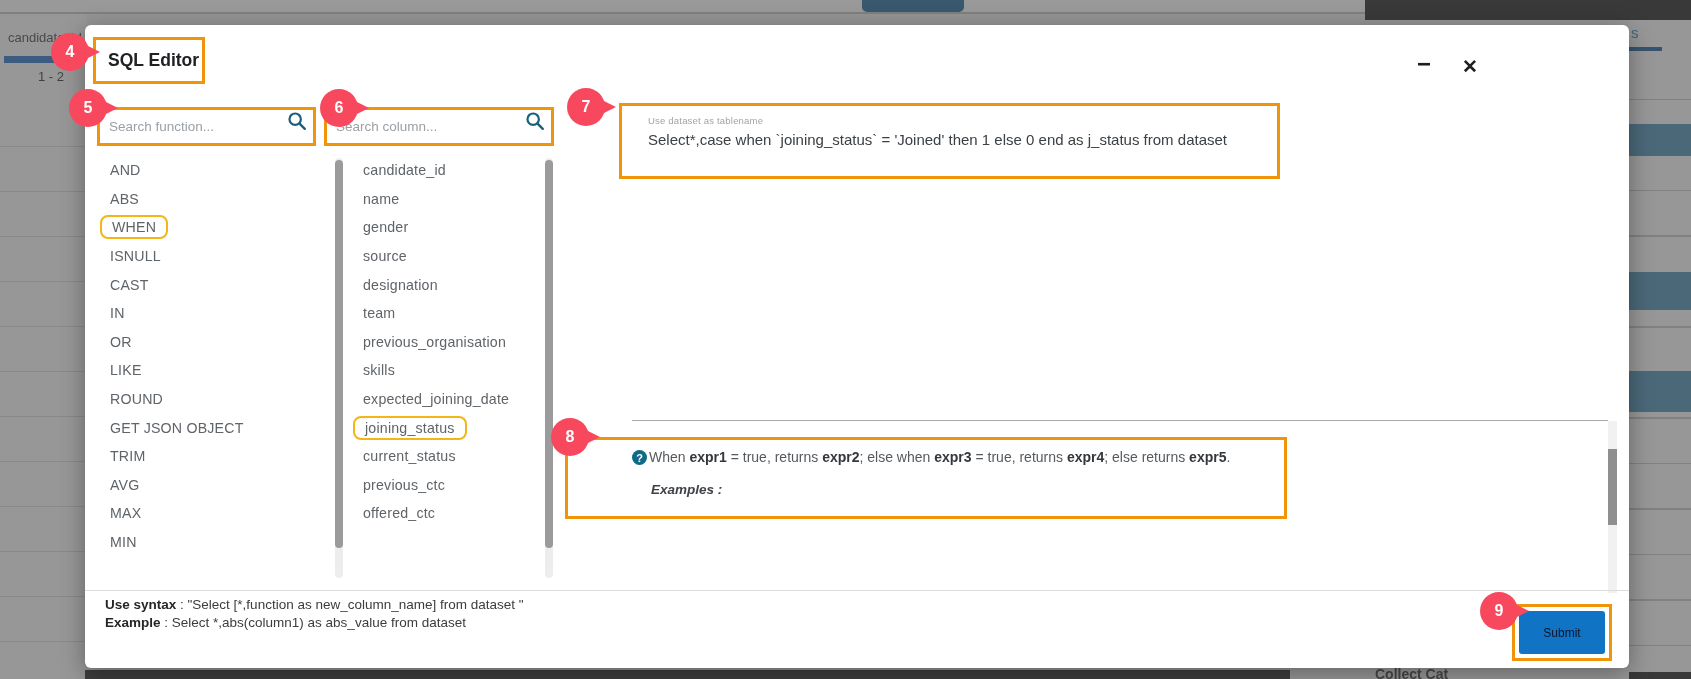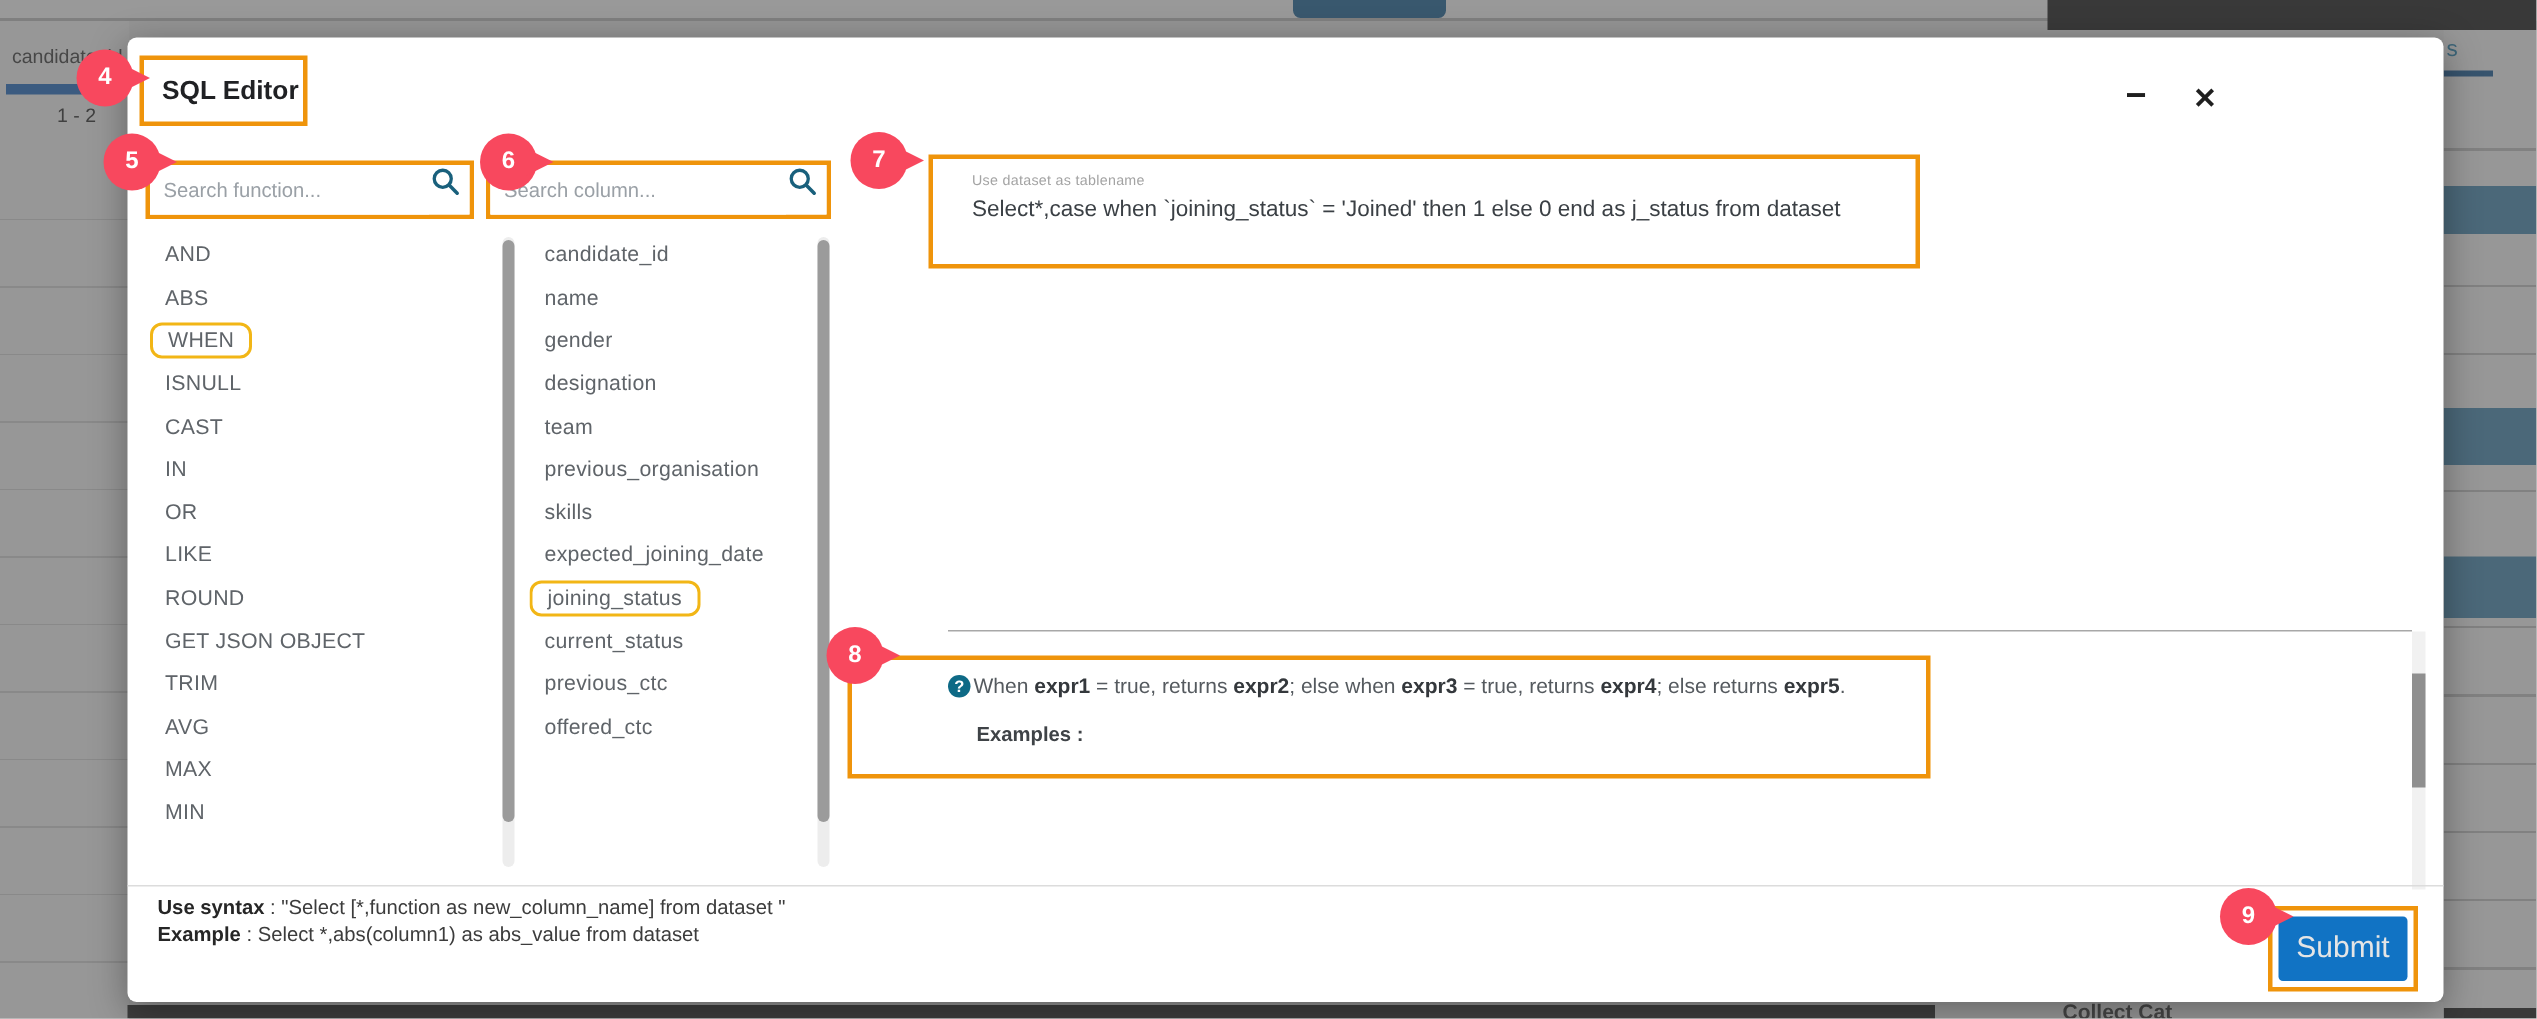--- a/index.html
+++ b/index.html
@@ -67,31 +67,31 @@
   .editor-query{margin-left:14px;font-size:15px;color:#3b4045;white-space:nowrap;}
 
   .divider1{position:absolute;left:547px;top:395px;width:976px;height:1px;background:#a8a8a8;}
 
   .help-box{left:480px;top:412px;width:722px;height:82px;}
   .help-line{position:absolute;left:547px;top:424px;font-size:14px;color:#555a5f;display:flex;align-items:flex-start;}
   .q-icon{display:inline-flex;align-items:center;justify-content:center;width:15px;height:15px;margin:1px 2px 0 0;
           border-radius:50%;background:#0e6a86;color:#fff;font-size:11px;font-weight:bold;flex:0 0 auto;}
   .help-text{white-space:nowrap;}
   .seg-bold{font-weight:700;color:#34383c;}
-  .examples{position:absolute;left:566px;top:457px;font-size:13.5px;font-weight:700;color:#3f4347;}
+  .examples{position:absolute;left:566px;top:457px;font-size:13.5px;font-style:italic;font-weight:700;color:#3f4347;}
 
   .right-scroll-track{position:absolute;left:1523px;top:396px;width:9px;height:172px;background:#f1f1f1;}
   .right-scroll-thumb{position:absolute;left:1523px;top:424px;width:9px;height:76px;background:#8f8f8f;}
 
   .footer-divider{position:absolute;left:0;top:565px;width:1544px;height:1px;background:#dcdcdc;}
   .footer-note{position:absolute;left:20px;top:571px;font-size:13.5px;color:#3c3c3c;line-height:1.32;}
   .footer-note b{color:#262626;}
   .submit-wrap{left:1427px;top:579px;width:100px;height:57px;padding:4px;background:#fff;}
   .submit-btn{width:100%;height:100%;border:none;border-radius:3px;background:var(--blue,#1173c4);
-              color:#e5e5e5;font-size:20px;cursor:pointer;}
+              color:#0f172a;font-size:12px;cursor:pointer;}
 
   
   .pin{position:absolute;z-index:50;width:38px;height:38px;border-radius:50%;background:var(--red,#f8485e);
        display:flex;align-items:center;justify-content:center;color:#fff;font-size:16px;font-weight:700;}
   .pin::after{content:'';position:absolute;left:100%;margin-left:-7px;top:50%;transform:translateY(-50%);
        border-top:9px solid transparent;border-bottom:9px solid transparent;border-left:18px solid var(--red,#f8485e);}
   .pin-4{left:51px;top:33px;}
   .pin-5{left:69px;top:89px;}
   .pin-6{left:320px;top:89px;}
   .pin-7{left:567px;top:88px;}
@@ -212,20 +212,23 @@
         <div class="list-item">
           <span class="li-text">candidate_id</span>
         </div>
         <div class="list-item">
           <span class="li-text">name</span>
         </div>
         <div class="list-item">
           <span class="li-text">gender</span>
         </div>
         <div class="list-item">
+          <span class="li-text">source</span>
+        </div>
+        <div class="list-item">
           <span class="li-text">designation</span>
         </div>
         <div class="list-item">
           <span class="li-text">team</span>
         </div>
         <div class="list-item">
           <span class="li-text">previous_organisation</span>
         </div>
         <div class="list-item">
           <span class="li-text">skills</span>

